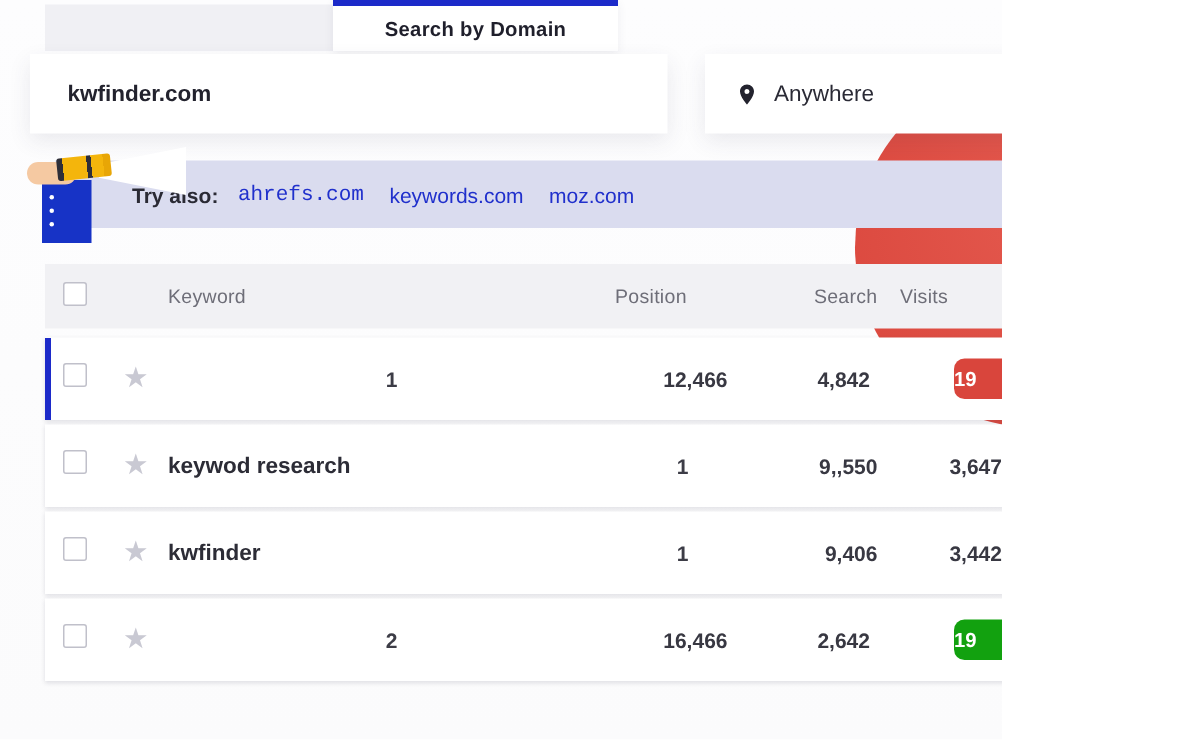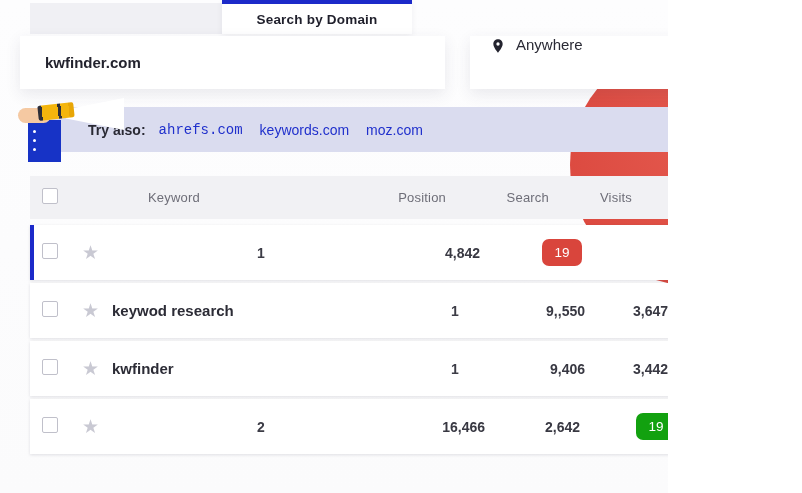--- a/index.html
+++ b/index.html
@@ -18,21 +18,21 @@
 
   
   .search-card{ position:absolute; left:20px; top:36px; width:425px; height:53px;
                 background:#fff; box-shadow:0 5px 14px rgba(60,60,90,.10); z-index:4;
                 display:flex; align-items:flex-end; }
   .search-card input{ border:none; outline:none; width:100%; height:100%;
                       padding:0 25px; font-family:"Liberation Sans",sans-serif;
                       font-size:15px; font-weight:bold; color:#23232E; background:transparent;}
   .location-card{ position:absolute; left:470px; top:36px; width:232px; height:53px;
                   background:#fff; box-shadow:0 5px 14px rgba(60,60,90,.10); z-index:4;
-                  display:flex; align-items:flex-start; padding:0 20px; cursor:pointer; }
+                  display:flex; align-items:center; padding:0 20px; cursor:pointer; }
   .location-card .pin{ width:16px; height:20px; flex:0 0 auto; }
   .location-label{ flex:1; margin-left:10px; font-size:15px; color:#2A2A35; }
   .chevron{ width:13px; height:9px; flex:0 0 auto; }
   .submit-btn{ position:absolute; left:703px; top:35px; width:54px; height:55px;
                background:var(--button-green,#1F9D1F); border:none; z-index:4; cursor:pointer;
                color:#fff; font-size:26px; line-height:55px; text-align:center;
                font-family:"DejaVu Sans",sans-serif; }
 
   
   .red-blob{ position:absolute; left:570px; top:45px; width:240px; height:240px;
@@ -60,37 +60,37 @@
   .arm{ position:absolute; left:14px; top:24px; width:33px; height:42px; background:#1733C6; }
   .arm .dot{ position:absolute; left:5px; width:3px; height:3px; border-radius:50%; background:#fff; }
   .arm .dot:nth-child(1){ top:10px; } .arm .dot:nth-child(2){ top:19px; } .arm .dot:nth-child(3){ top:28px; }
 
   
   .table{ position:absolute; left:30px; top:176px; width:742px; z-index:4; }
   .t-head, .t-row{ display:grid;
       grid-template-columns:40px 30px 1fr 90px 100px 88px 72px;
       align-items:center; padding:0 12px; }
   .t-head{ height:43px; background:#F1F1F4; margin-bottom:6px;
-           font-size:13px; color:#6E6E78; letter-spacing:.2px;gap:18px; }
+           font-size:13px; color:#6E6E78; letter-spacing:.2px; }
   .t-row{ height:55px; background:#fff; margin-bottom:3px;
           box-shadow:0 1px 3px rgba(50,50,80,.14); cursor:pointer; }
   .t-row.selected{ box-shadow:inset 4px 0 0 var(--brand-blue,#1C2AC9), 0 1px 3px rgba(50,50,80,.14); }
   .checkbox{ display:inline-block; width:16px; height:16px; background:#fff;
              border:1.5px solid #C0C0CA; border-radius:2px; cursor:pointer; }
   .star{ font-size:19px; color:#C9C9D3; line-height:1; cursor:pointer; }
   .cell.keyword{ font-size:15px; font-weight:bold; color:#2C2C36; }
   .cell.pos{ text-align:center; font-size:14px; font-weight:600; color:#3C3C46; }
   .cell.search-vol{ text-align:right; padding-right:15px; font-size:14px; font-weight:bold; color:#383842; }
   .cell.visits{ text-align:right; padding-right:20px; font-size:14px; font-weight:bold; color:#383842; }
   .cell.kd{ text-align:center; }
   .kd-badge{ display:inline-block; min-width:40px; height:27px; line-height:27px;
-             border-radius:7px; color:#fff; font-size:13.5px; font-weight:normal; text-align:center;margin-left:24px; }
-  .h-keyword{ grid-column:3; } .h-pos{ grid-column:4; text-align:right; }
+             border-radius:7px; color:#fff; font-size:13.5px; font-weight:bold; text-align:left;margin-left:24px; }
+  .h-keyword{ grid-column:3; } .h-pos{ grid-column:4; text-align:left; }
   .h-search{ grid-column:5; text-align:right; padding-right:15px; }
-  .h-visits{ grid-column:6; text-align:center; padding-right:20px; }
+  .h-visits{ grid-column:6; text-align:left; padding-right:20px; }
   .h-kd{ grid-column:7; text-align:center; padding-right:14px;font-family:Liberation Serif, serif; }
 </style>
 </head>
 <body>
 
 <div class="stage">
 
   <div class="red-blob"></div>
 
   <div class="tab-inactive"></div>
@@ -138,20 +138,21 @@
       <div class="h-pos">Position</div>
       <div class="h-search">Search</div>
       <div class="h-visits">Visits</div>
       <div class="h-kd">KD</div>
     </div>
     <div id="table-body">
   <div class="t-row selected">
     <div class="cell check"><span class="checkbox"></span></div>
     <div class="cell"><span class="star">★</span></div>
     <div class="cell pos">1</div>
+    <div class="cell search-vol">12,466</div>
     <div class="cell visits">4,842</div>
     <div class="cell kd"><span class="kd-badge" style="background: rgb(217, 69, 60);">19</span></div>
   </div>
 
   <div class="t-row">
     <div class="cell check"><span class="checkbox"></span></div>
     <div class="cell"><span class="star">★</span></div>
     <div class="cell keyword">keywod research</div>
     <div class="cell pos">1</div>
     <div class="cell search-vol">9,,550</div>

